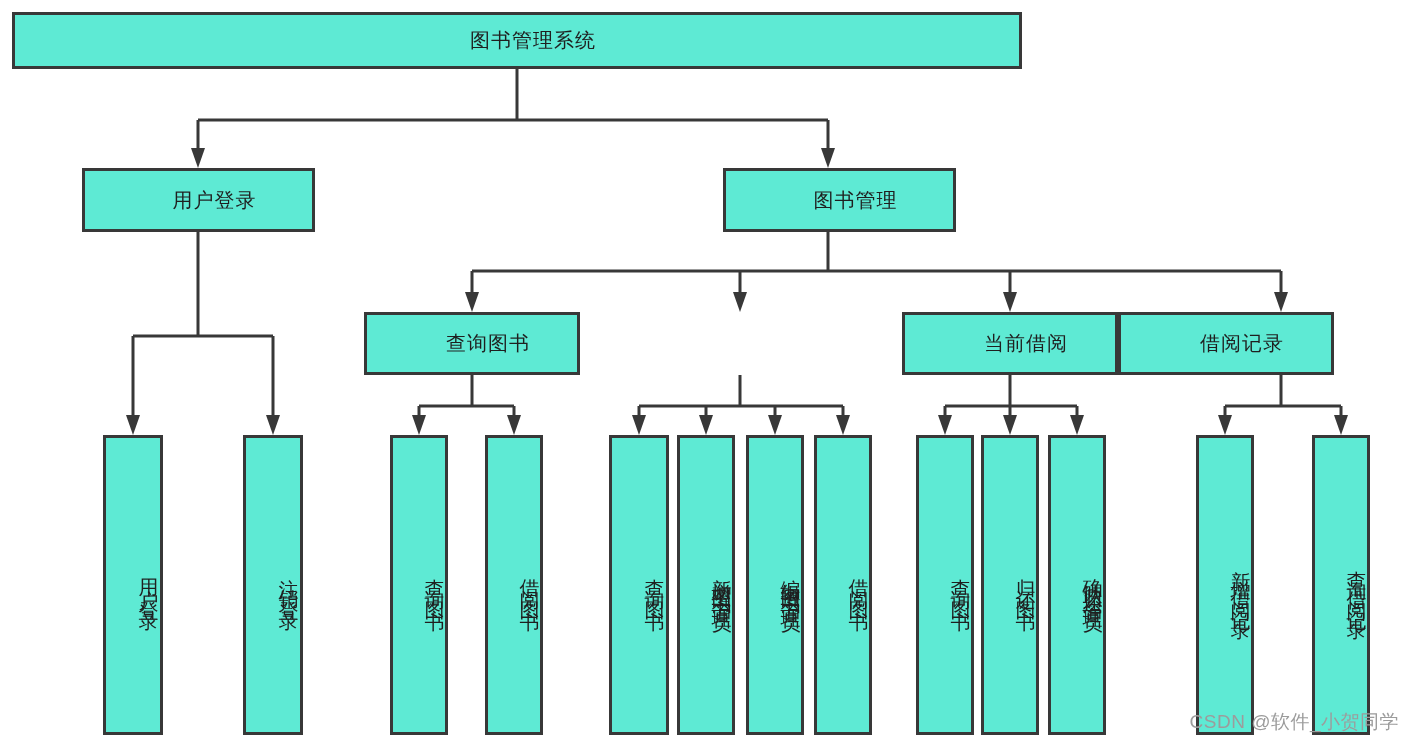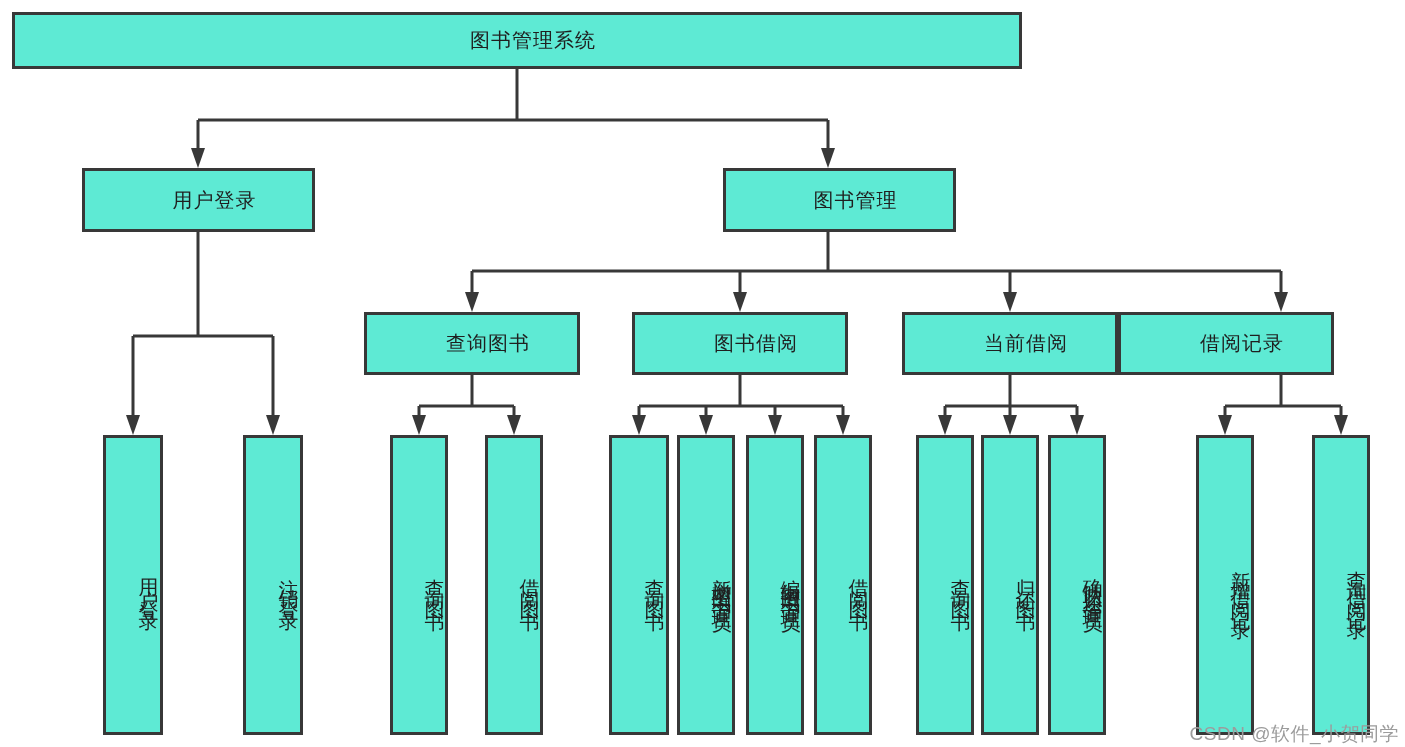--- a/index.html
+++ b/index.html
@@ -63,21 +63,21 @@
   .l-c3 { left: 746px; }
   .l-c4 { left: 814px; }
   .l-d1 { left: 916px; }
   .l-d2 { left: 981px; }
   .l-d3 { left: 1048px; }
   .l-e1 { left: 1196px; }
   .l-e2 { left: 1312px; }
   #watermark {
     position: absolute;
     right: 6px;
-    bottom: 0;
+    bottom: 12px;
     font-size: 19px;
     color: #9c9c9c;
     letter-spacing: 0.5px;
     z-index: 10;
     white-space: nowrap;
   }
 </style>
 </head>
 <body>
 
@@ -122,21 +122,20 @@
       <polygon points="1334,415 1348,415 1341,435"></polygon>
     </g>
   </svg>
 
   <div class="box n-root">图书管理系统</div>
 
   <div class="box n-login">用户登录</div>
   <div class="box n-mgmt">图书管理</div>
 
   <div class="box n-rec">查询图书</div>
-  <div class="box n-borrow">图书借阅</div>
   <div class="box n-cur">当前借阅</div>
   <div class="box n-log">借阅记录</div>
 
   <div class="box vbox leaf l-a1">
     <span class="sp11">用户登录</span>
   </div>
   <div class="box vbox leaf l-a2">
     <span class="sp11">注销登录</span>
   </div>
 

